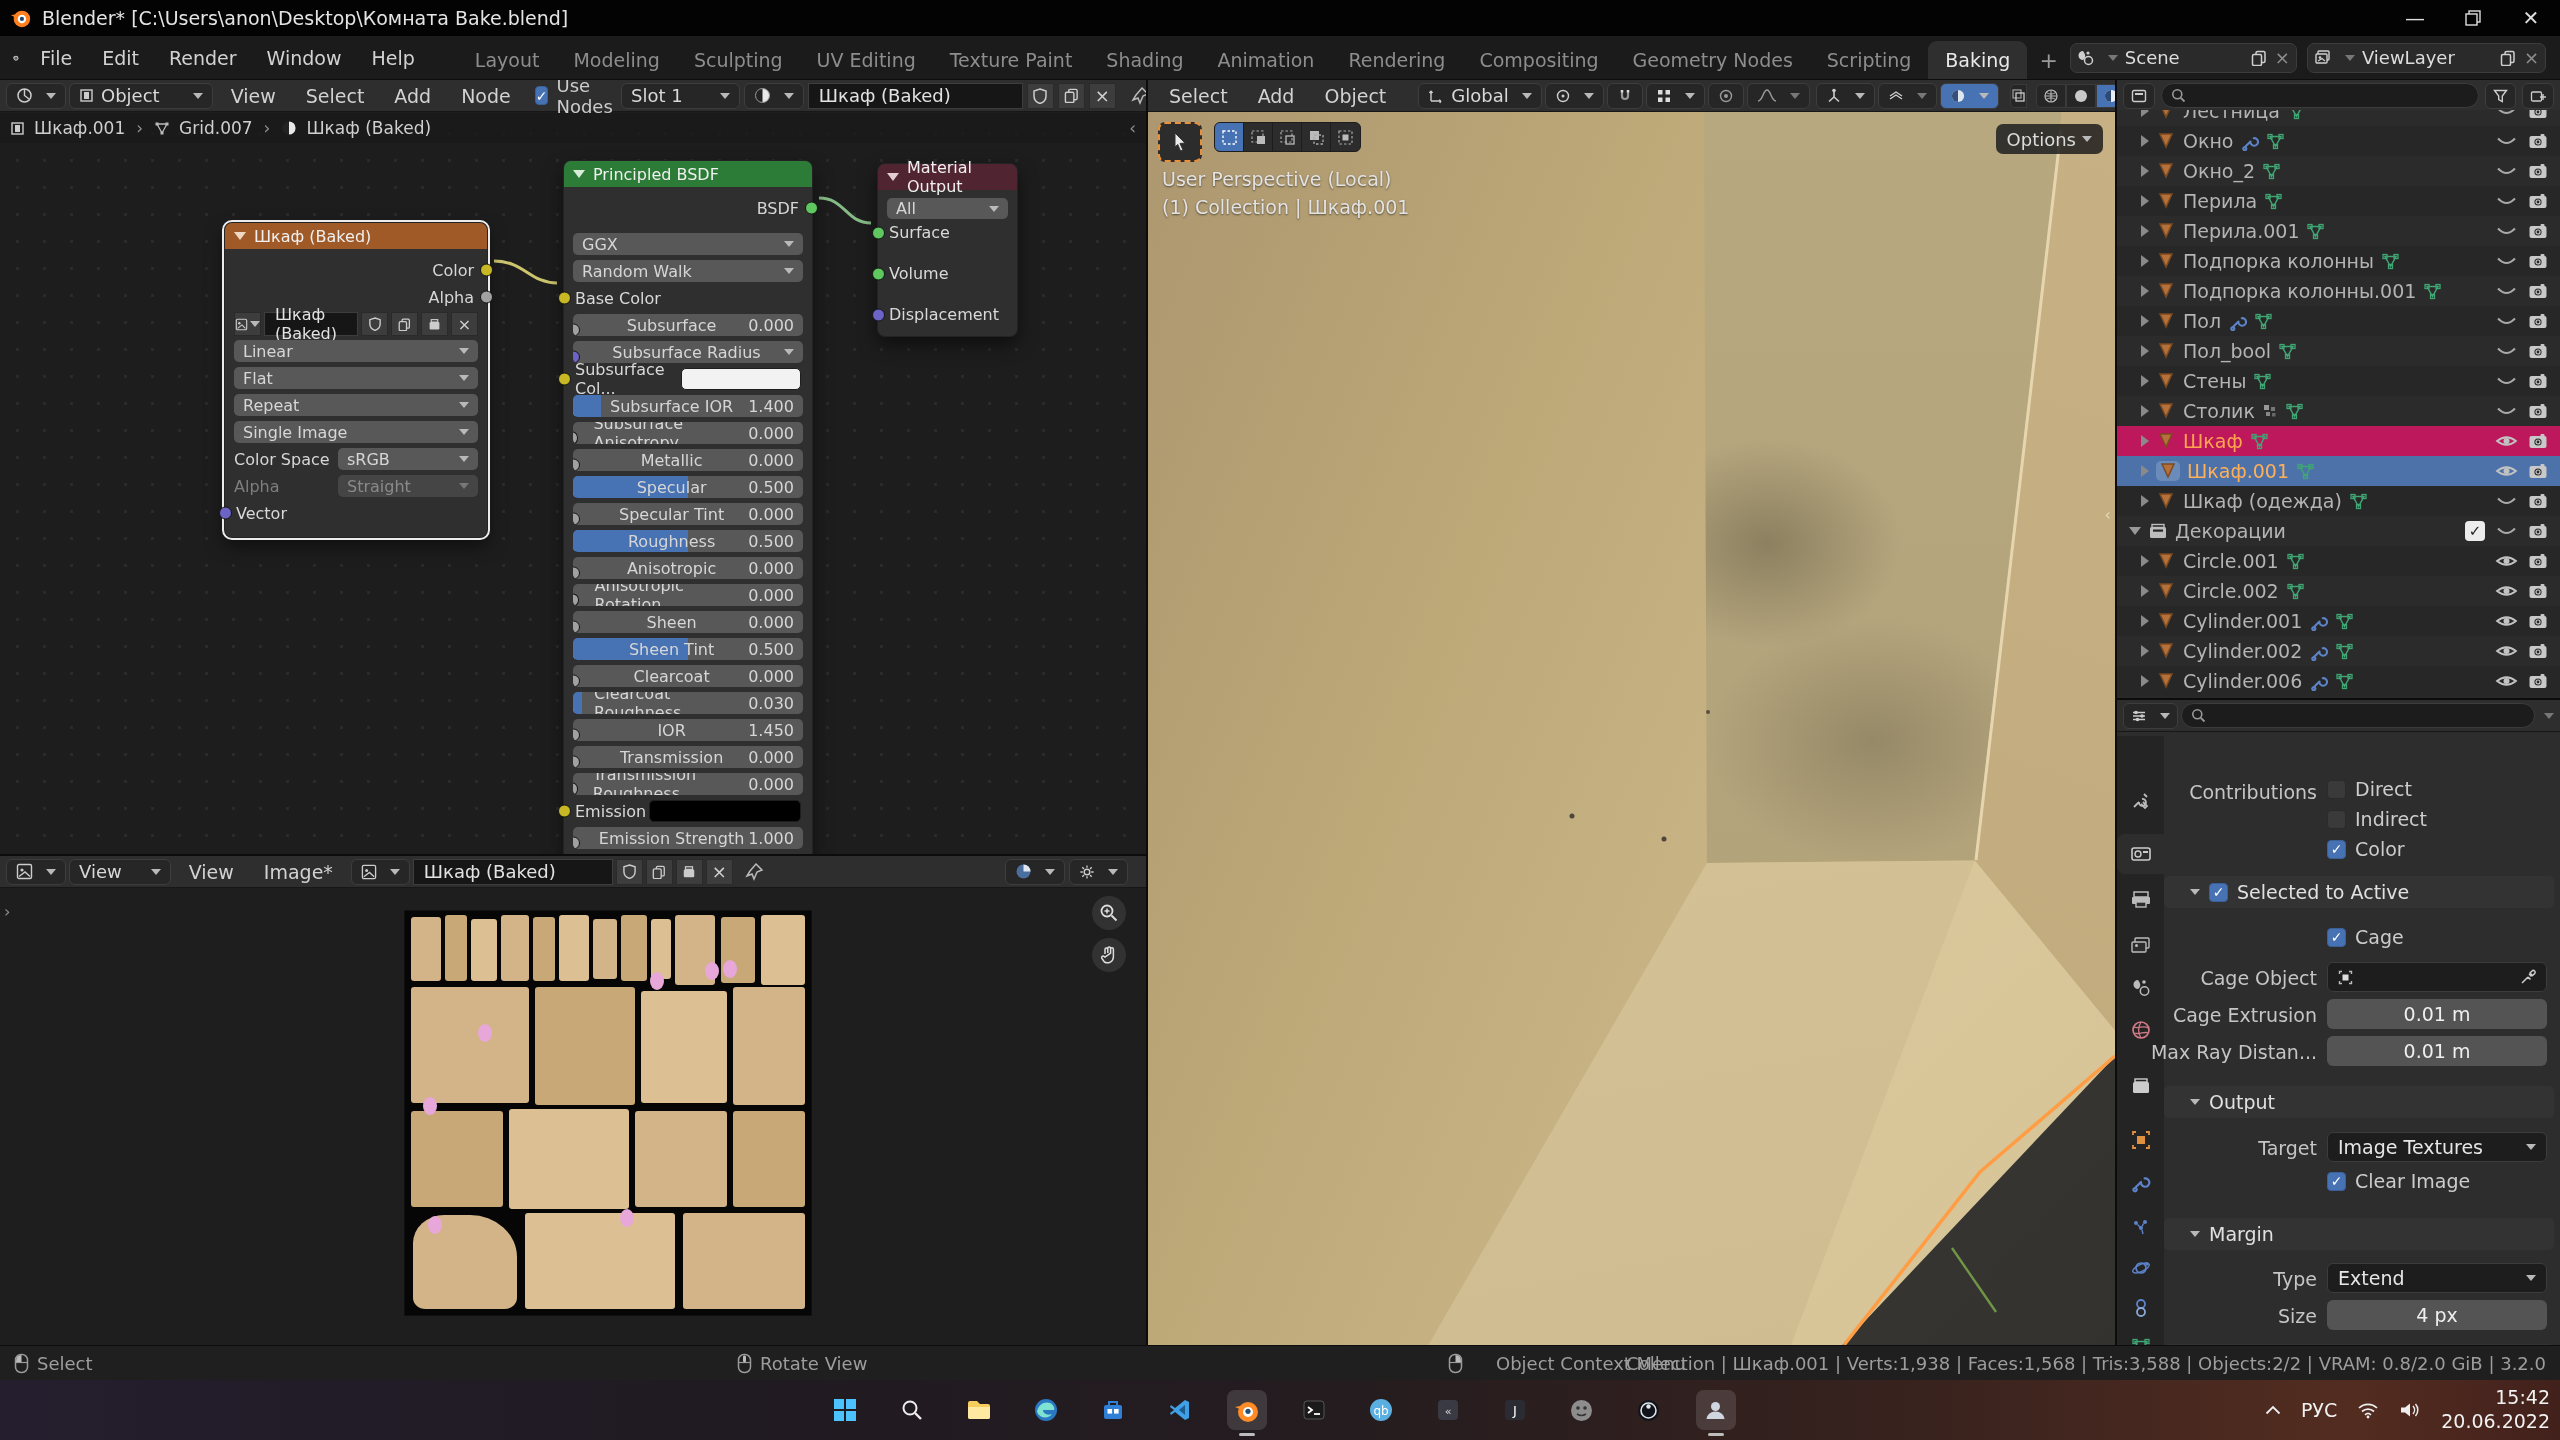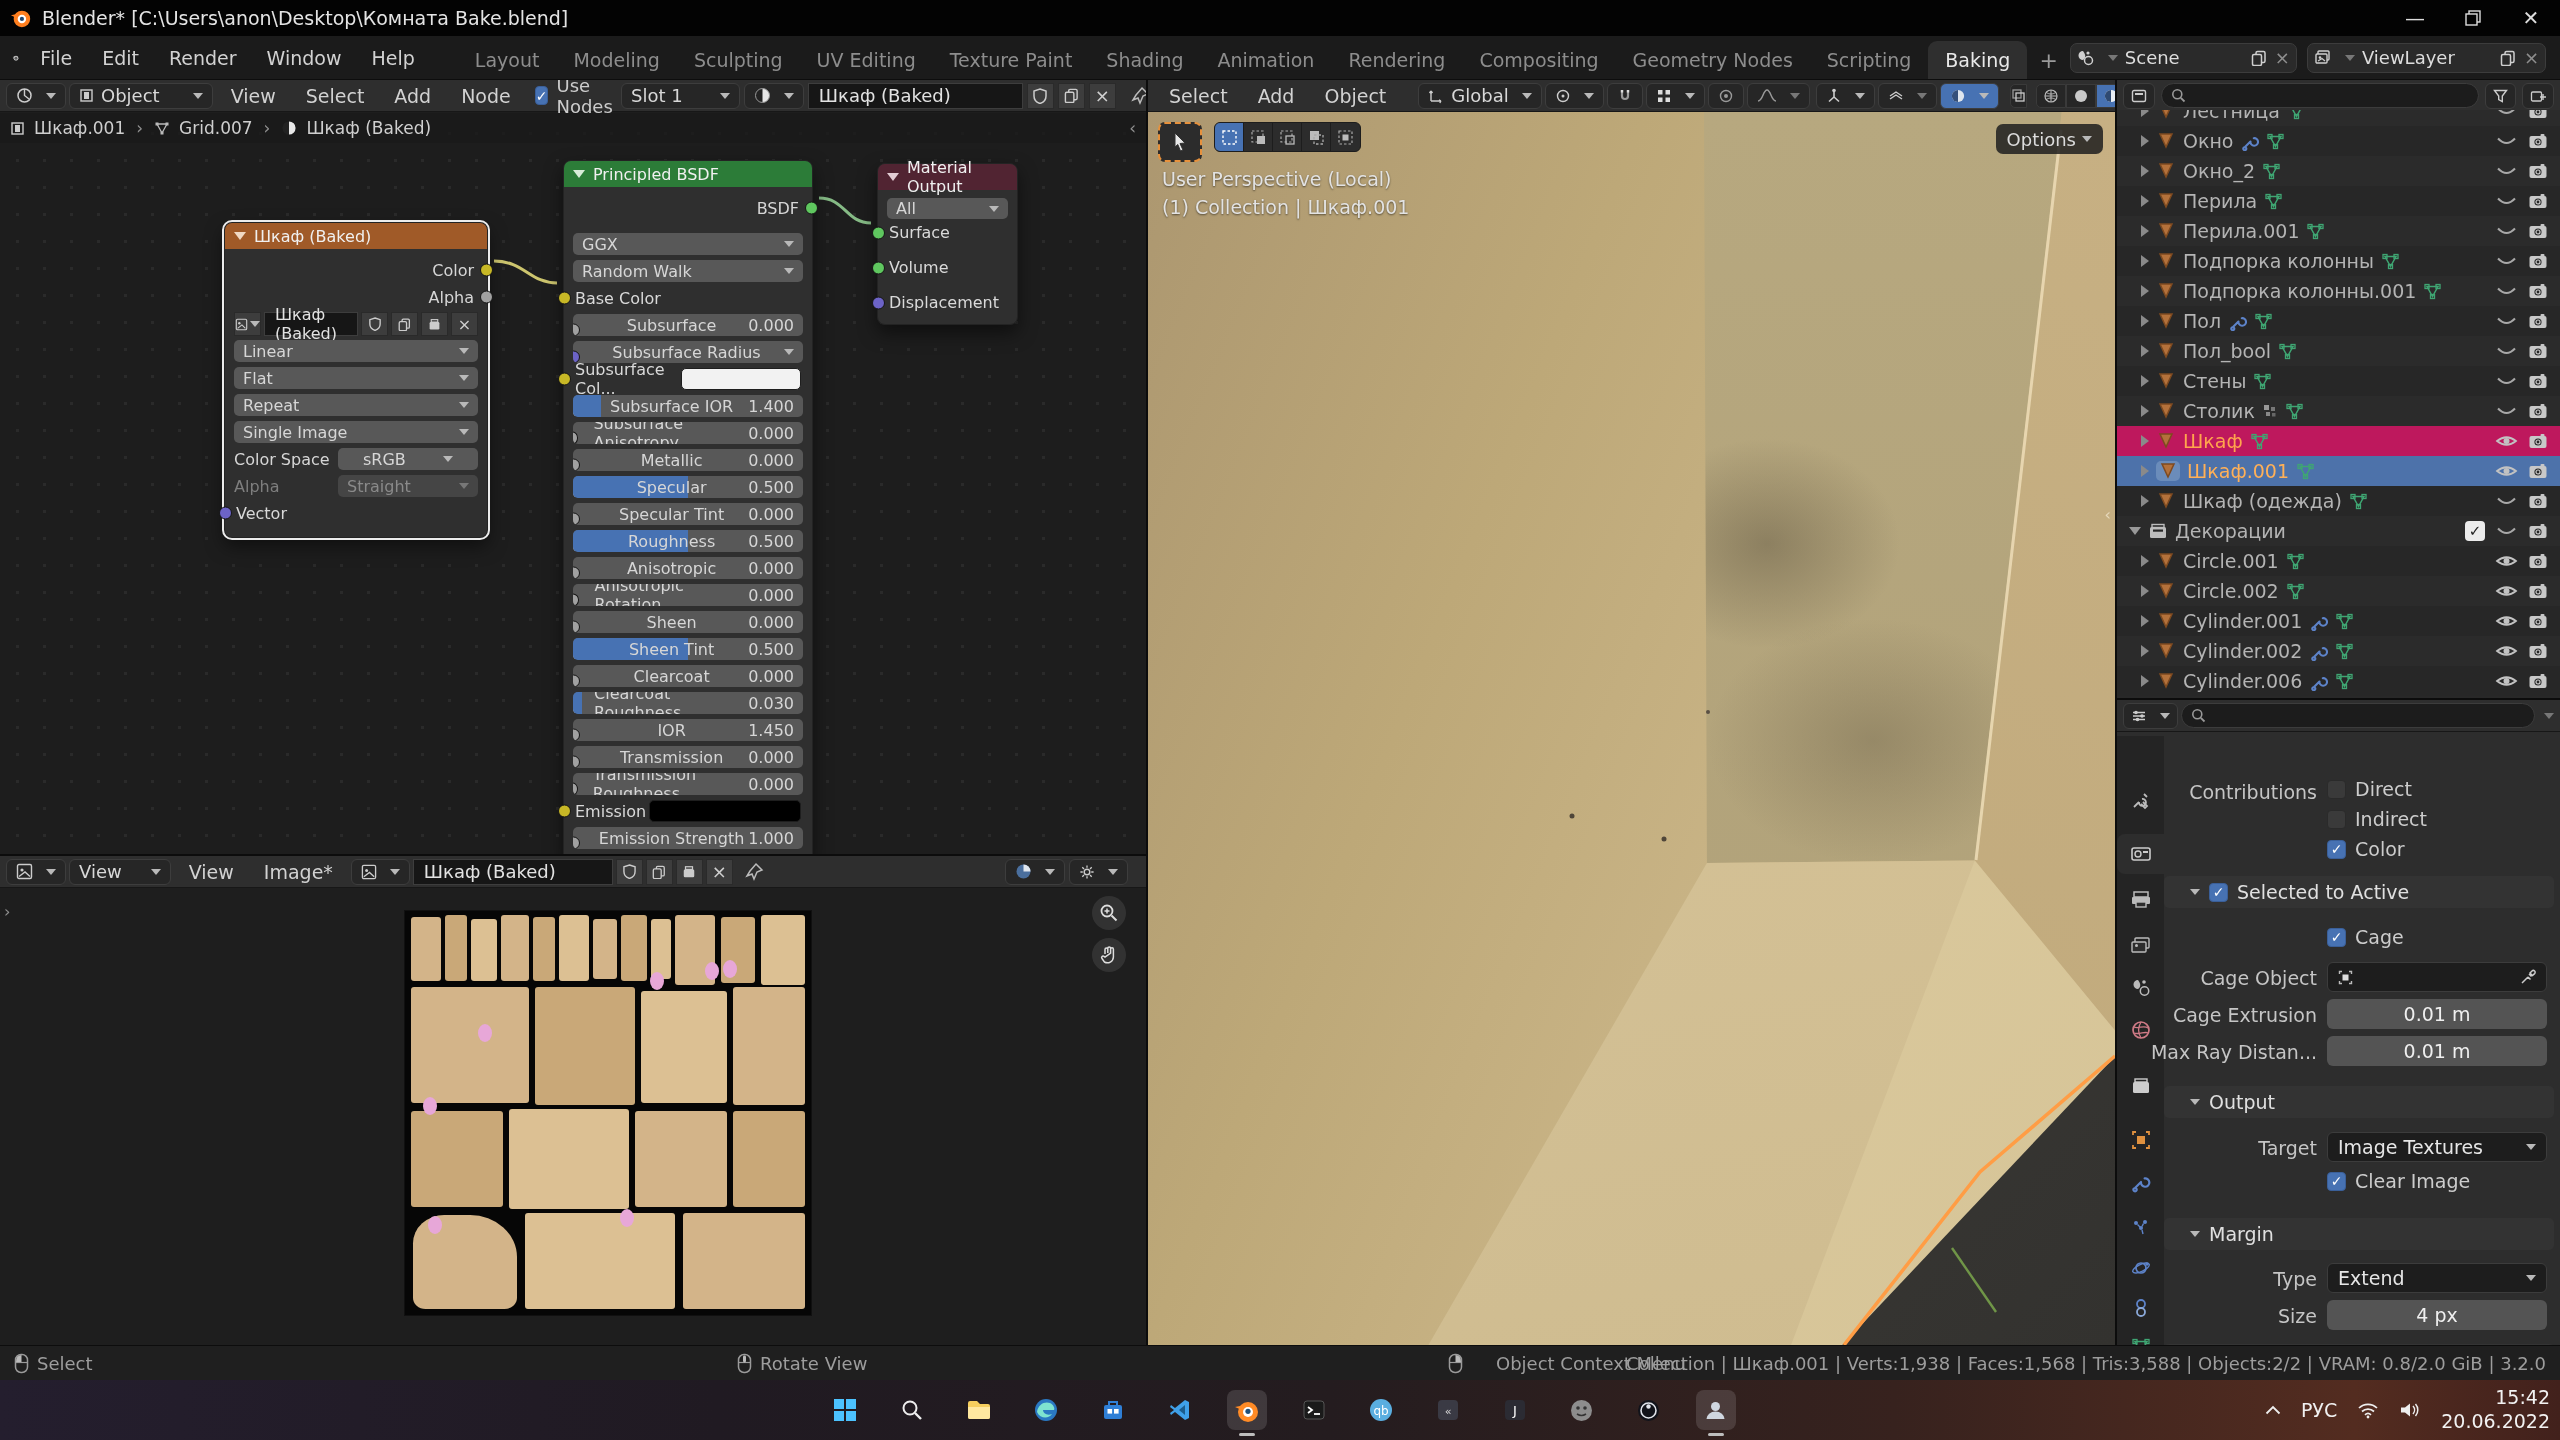--- a/index.html
+++ b/index.html
@@ -363,21 +363,21 @@
         <div class="nrow widget">
             <span>Repeat</span>
             <span class="chev"></span>
           </div>
         <div class="nrow widget">
             <span>Single Image</span>
             <span class="chev"></span>
           </div>
         <div class="nrow" style="padding:0;gap:8px">
           <span style="width:96px">Color Space</span>
-          <div class="widget" style="flex:1;height:22px;background:#585858;border-radius:5px;display:flex;align-items:center;justify-content:space-between;padding:0 25px">
+          <div class="widget" style="flex:1;height:22px;background:#585858;border-radius:5px;display:flex;align-items:center;justify-content:space-between;padding:0 9px">
               <span>sRGB</span>
               <span class="chev"></span>
             </div>
         </div>
         <div class="nrow" style="padding:0;gap:8px;color:#7e7e7e">
           <span style="width:96px">Alpha</span>
           <div style="flex:1;height:22px;background:#454545;border-radius:5px;display:flex;align-items:center;justify-content:space-between;padding:0 9px;color:#8a8a8a">
               <span>Straight</span>
               <span class="chev dim"></span>
             </div>
@@ -540,21 +540,21 @@
       </div>
       <div class="body">
         <div class="nrow widget" style="height:21px;margin:3px 9px">
             <span>All</span>
             <span class="chev"></span>
           </div>
         <div class="nrow plain" style="height:21px;margin:3px 9px">
             <span class="sock l shader"></span>
             <span>Surface</span>
           </div>
-        <div class="nrow plain" style="height:21px;margin:14px 9px">
+        <div class="nrow plain" style="height:21px;margin:20px 9px">
             <span class="sock l shader"></span>
             <span>Volume</span>
           </div>
         <div class="nrow plain" style="height:21px;margin:3px 9px">
             <span class="sock l vector"></span>
             <span>Displacement</span>
           </div>
       </div>
     </div>
   </div>

